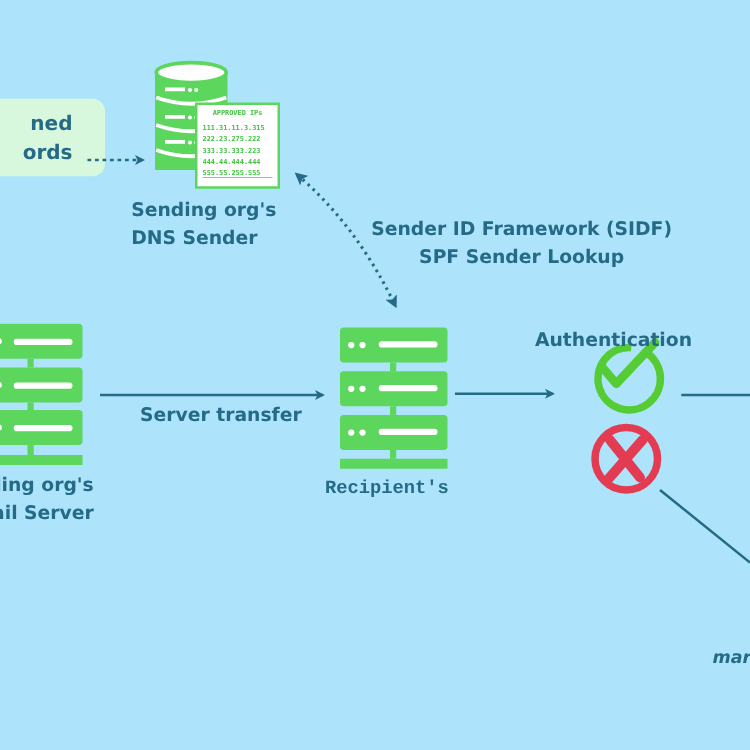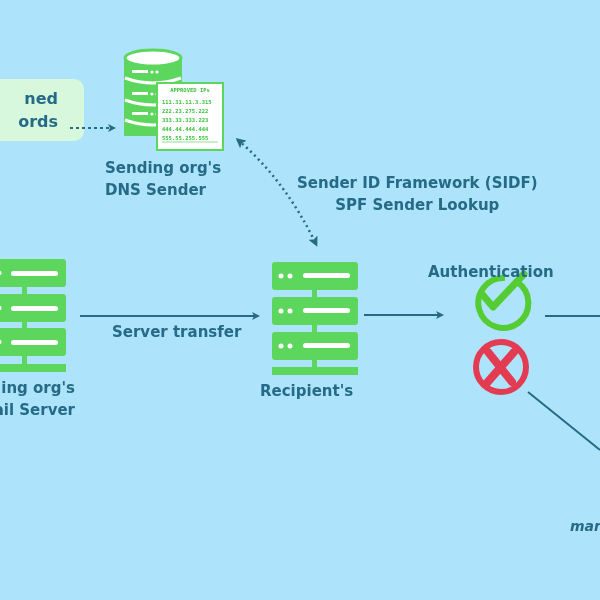--- a/index.html
+++ b/index.html
@@ -126,19 +126,19 @@
   <div>SPF Sender Lookup</div>
 </div>
 
 <div class="abs lbl" style="left:-30px;top:377px;width:105px;text-align:right;">
   <div>ding org's</div>
   <div>ail Server</div>
 </div>
 
 <div class="abs lbl" style="left:112px;top:321px;">Server transfer</div>
 
-<div class="abs lbl" style="left:260px;top:380px;width:110px;">
+<div class="abs lbl" style="left:260px;top:380px;width:110px;font-family:Liberation Mono, monospace;">
   <div>Recipient's</div>
 </div>
 
 <div class="abs lbl" style="left:428px;top:239px;margin-top:22px;">Authentication</div>
 
 <div class="abs lbl" style="left:570px;top:515px;font-style:italic;font-size:14px;">mark</div>
 
 </body></html>

